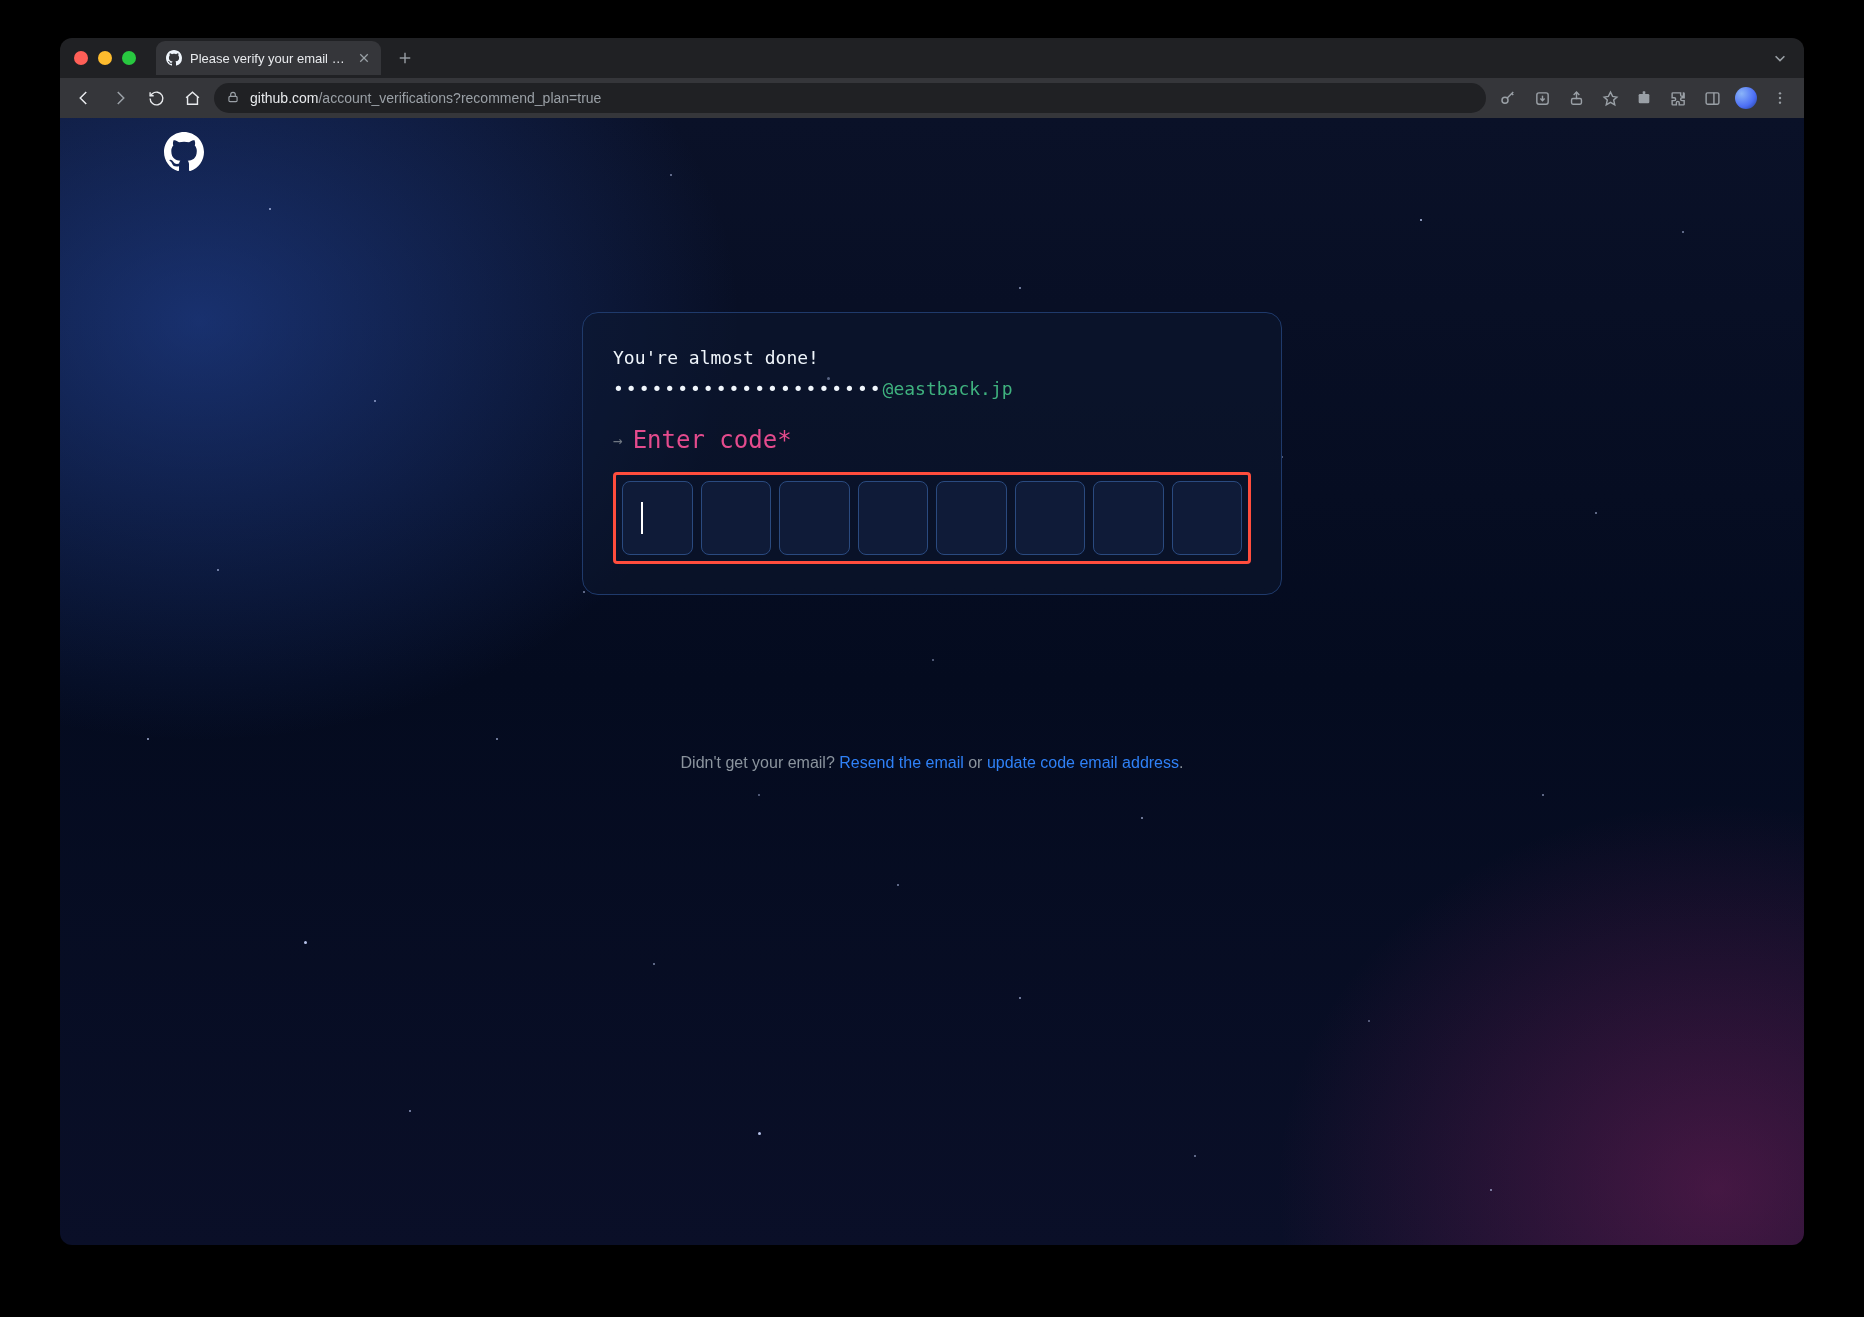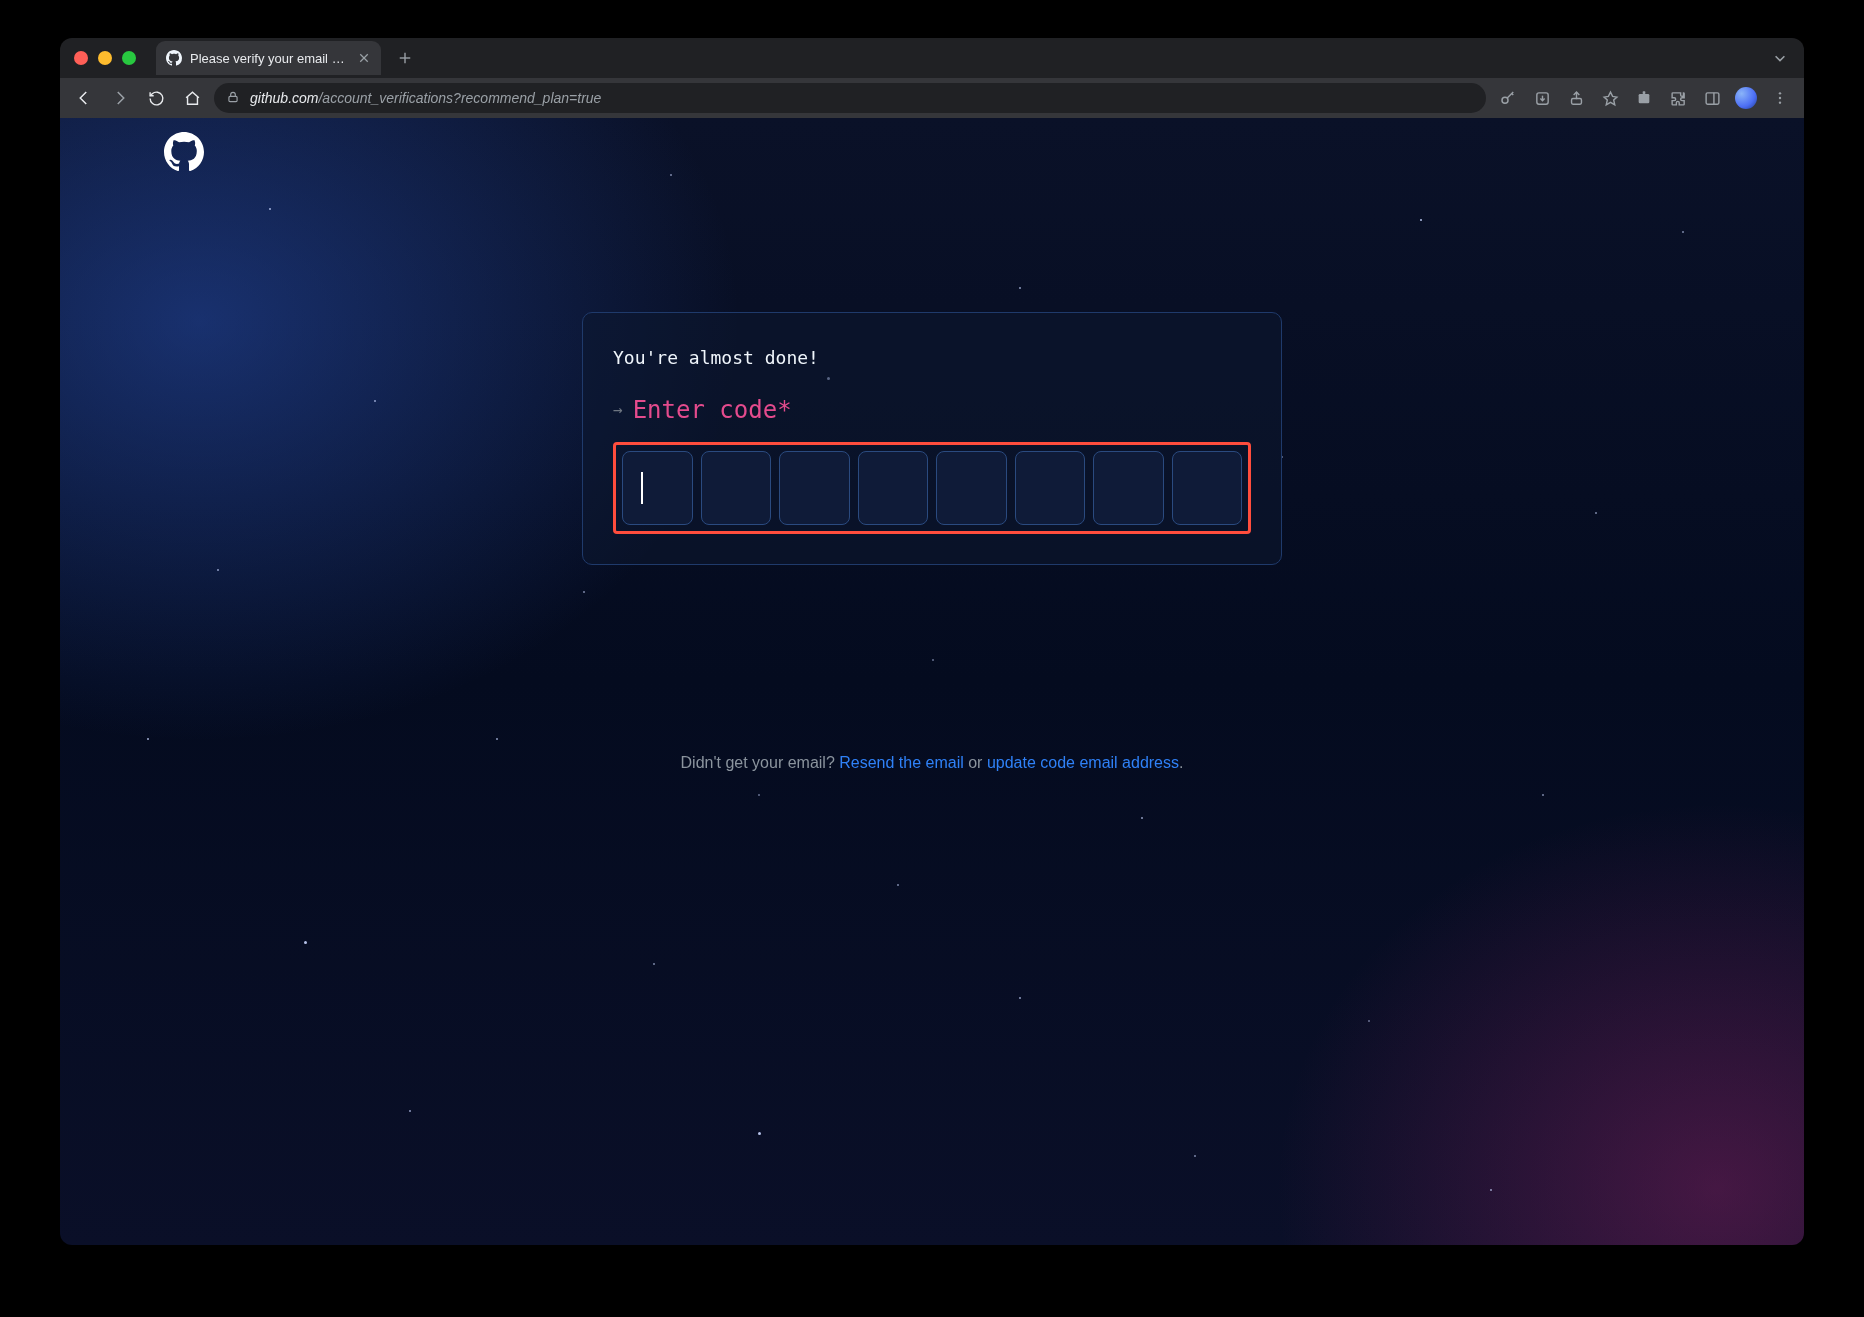--- a/index.html
+++ b/index.html
@@ -62,21 +62,20 @@
     flex: 1;
     background: #202124;
     height: 30px;
     border-radius: 15px;
     display: flex;
     align-items: center;
     padding: 0 12px;
     gap: 10px;
     color: #9aa0a6;
     font-size: 14px;
-    font-style: italic;
   }
   .omnibox .lock { color:#9aa0a6; }
   .url-domain { color: #e8eaed; }
   .toolbar-right { display:flex; align-items:center; gap:6px; }
   .toolbar-icon { width:28px; height:28px; display:flex; align-items:center; justify-content:center; color:#9aa0a6; cursor:pointer; }
   .avatar { width:22px; height:22px; border-radius:50%; background: radial-gradient(circle at 30% 30%, #8ab4f8, #4c6ef5 60%, #1e3a8a); }
   
   .viewport {
     position: absolute;
     top: 118px; left: 60px; right: 60px; bottom: 72px;
@@ -94,21 +93,21 @@
     width: 40px; height: 40px;
     color: #fff;
   }
   .card {
     position: absolute;
     left: 50%; transform: translateX(-50%);
     top: 194px;
     width: 700px;
     background: rgba(13, 24, 48, 0.55);
     border: 1px solid #1f3a6b;
-    border-radius: 10px;
+    border-radius: 16px;
     padding: 30px 30px 30px 30px;
     font-family: "SFMono-Regular", ui-monospace, Menlo, Consolas, monospace;
     color: #d0d7de;
   }
   .card-line { font-size: 18px; line-height: 1.7; color:#f0f6fc; }
   .mask-dots { letter-spacing: 2px; color:#f0f6fc; }
   .email-domain { color: #3fb27f; }
   .prompt-row { display:flex; align-items:center; gap:10px; margin-top: 22px; }
   .arrow { color:#6e7681; font-size:16px; }
   .prompt { color:#e44b8d; font-size:24px; }
@@ -303,20 +302,23 @@
     </div>
 
     <div class="gh-header">
       <svg viewBox="0 0 16 16" width="40" height="40" fill="#ffffff">
           <path d="M8 0C3.58 0 0 3.58 0 8c0 3.54 2.29 6.53 5.47 7.59.4.07.55-.17.55-.38 0-.19-.01-.82-.01-1.49-2.01.37-2.53-.49-2.69-.94-.09-.23-.48-.94-.82-1.13-.28-.15-.68-.52-.01-.53.63-.01 1.08.58 1.23.82.72 1.21 1.87.87 2.33.66.07-.52.28-.87.51-1.07-1.78-.2-3.64-.89-3.64-3.95 0-.87.31-1.59.82-2.15-.08-.2-.36-1.02.08-2.12 0 0 .67-.21 2.2.82.64-.18 1.32-.27 2-.27.68 0 1.36.09 2 .27 1.53-1.04 2.2-.82 2.2-.82.44 1.1.16 1.92.08 2.12.51.56.82 1.27.82 2.15 0 3.07-1.87 3.75-3.65 3.95.29.25.54.73.54 1.48 0 1.07-.01 1.93-.01 2.2 0 .21.15.46.55.38A8.013 8.013 0 0016 8c0-4.42-3.58-8-8-8z"></path>
         </svg>
     </div>
 
     <div class="card">
       <div class="card-line">You're almost done!</div>
+      <div class="card-line">
+        <span class="mask-dots">•••••••••••••••••••••</span><span class="email-domain">@eastback.jp</span>
+      </div>
       <div class="prompt-row">
         <span class="arrow">→</span>
         <span class="prompt">Enter code*</span>
       </div>
       <div class="code-frame">
         <div class="code-box active"></div>
         <div class="code-box"></div>
         <div class="code-box"></div>
         <div class="code-box"></div>
         <div class="code-box"></div>

